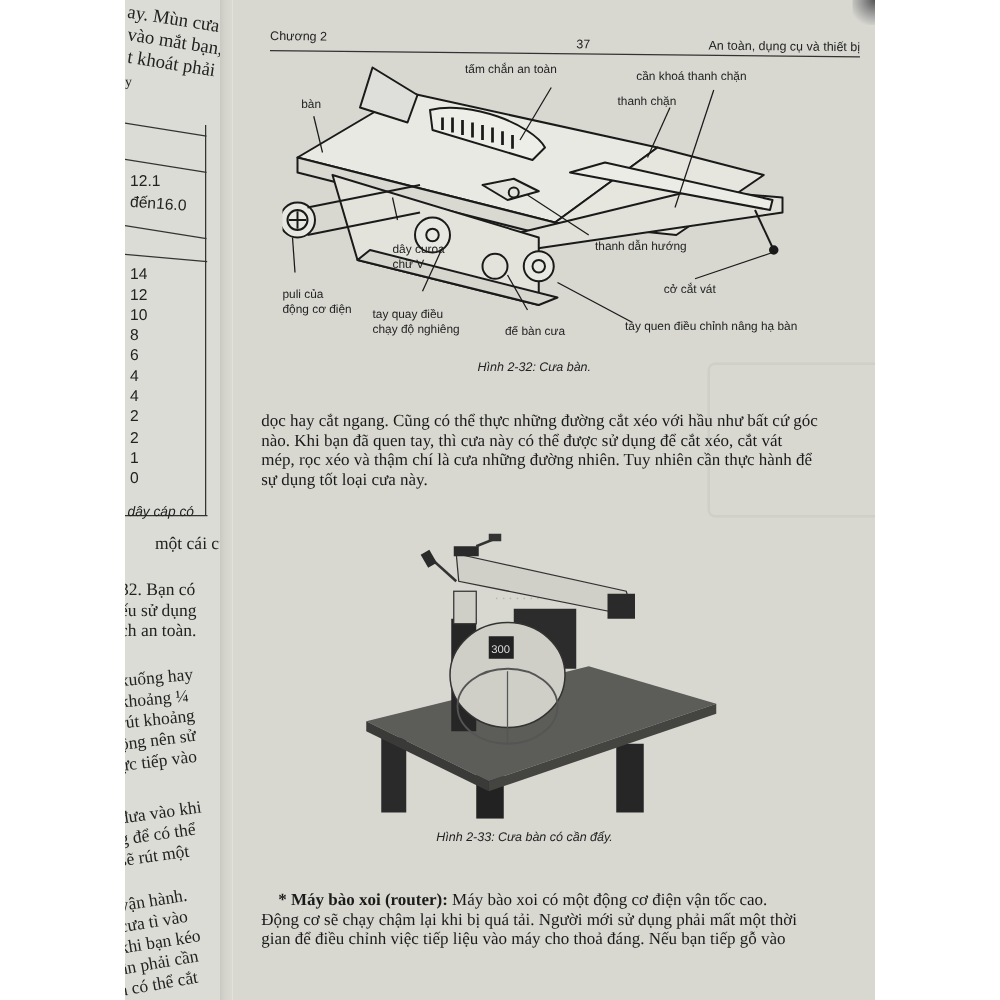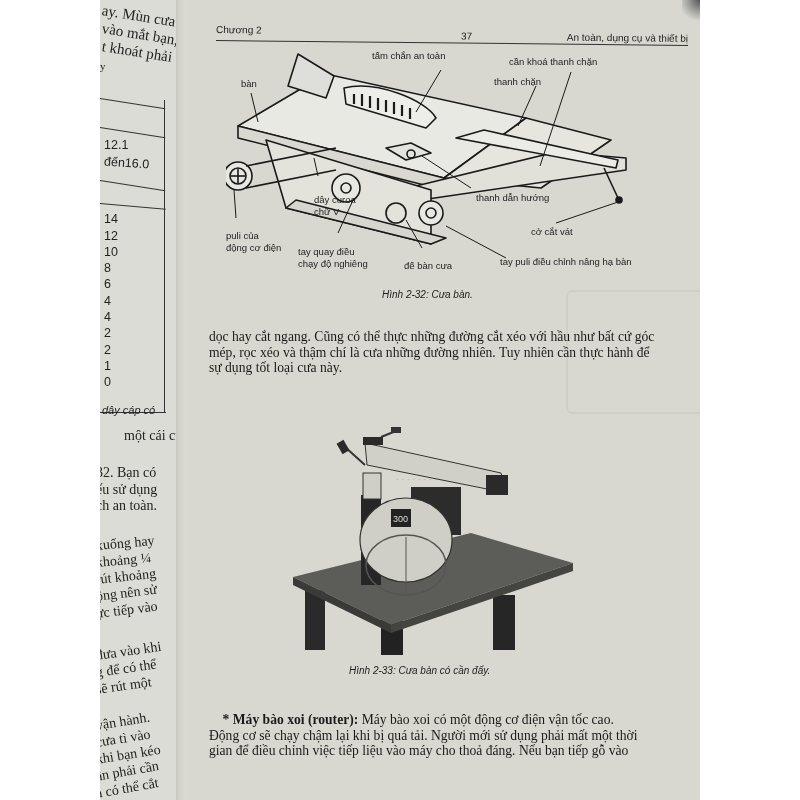--- a/index.html
+++ b/index.html
@@ -171,27 +171,28 @@
     <span class="lbl" style="left:146px;top:2px;">tấm chắn an toàn</span>
     <span class="lbl" style="left:283px;top:8px;text-align:center;">cần khoá thanh chặn</span>
     <span class="lbl" style="left:15px;top:30px;">bàn</span>
     <span class="lbl" style="left:268px;top:28px;">thanh chặn</span>
     <span class="lbl" style="left:88px;top:146px;"><span>dây curoa</span><br><span>chữ V</span></span>
     <span class="lbl" style="left:250px;top:144px;">thanh dẫn hướng</span>
     <span class="lbl" style="left:0px;top:182px;"><span>puli của</span><br><span>động cơ điện</span></span>
     <span class="lbl" style="left:72px;top:198px;"><span>tay quay điều</span><br><span>chạy độ nghiêng</span></span>
     <span class="lbl" style="left:178px;top:212px;">đế bàn cưa</span>
     <span class="lbl" style="left:305px;top:178px;">cở cắt vát</span>
-    <span class="lbl" style="left:274px;top:208px;">tay puli điều chỉnh nâng hạ bàn</span>
+    <span class="lbl" style="left:274px;top:208px;">tay quen điều chỉnh nâng hạ bàn</span>
   </div>
 
   <div class="caption" style="left:196px;top:289px;">Hình 2-32: Cưa bàn.</div>
 
   <div class="para" style="top:329px;">
     <span>dọc hay cắt ngang. Cũng có thể thực những đường cắt xéo với hầu như bất cứ góc</span>
+    <span>nào. Khi bạn đã quen tay, thì cưa này có thể được sử dụng để cắt xéo, cắt vát</span>
     <span>mép, rọc xéo và thậm chí là cưa những đường nhiên. Tuy nhiên cần thực hành để</span>
     <span>sự dụng tốt loại cưa này.</span>
   </div>
 
   <div class="photo">
     <svg width="310" height="230" viewBox="0 0 310 230">
 
       <rect x="24" y="165" width="20" height="60" fill="#2a2a2a"></rect>
       <rect x="100" y="185" width="22" height="45" fill="#222"></rect>
       <rect x="212" y="170" width="22" height="55" fill="#262626"></rect>

